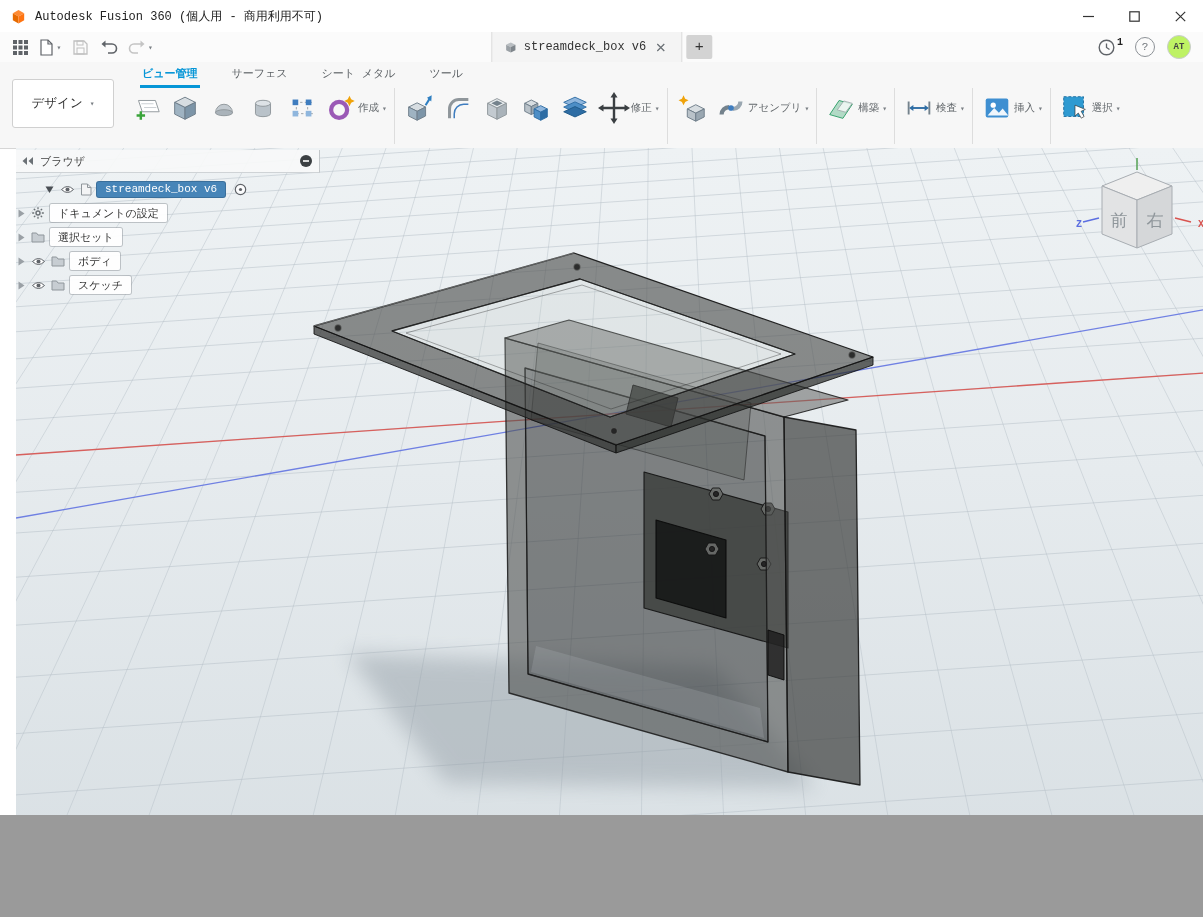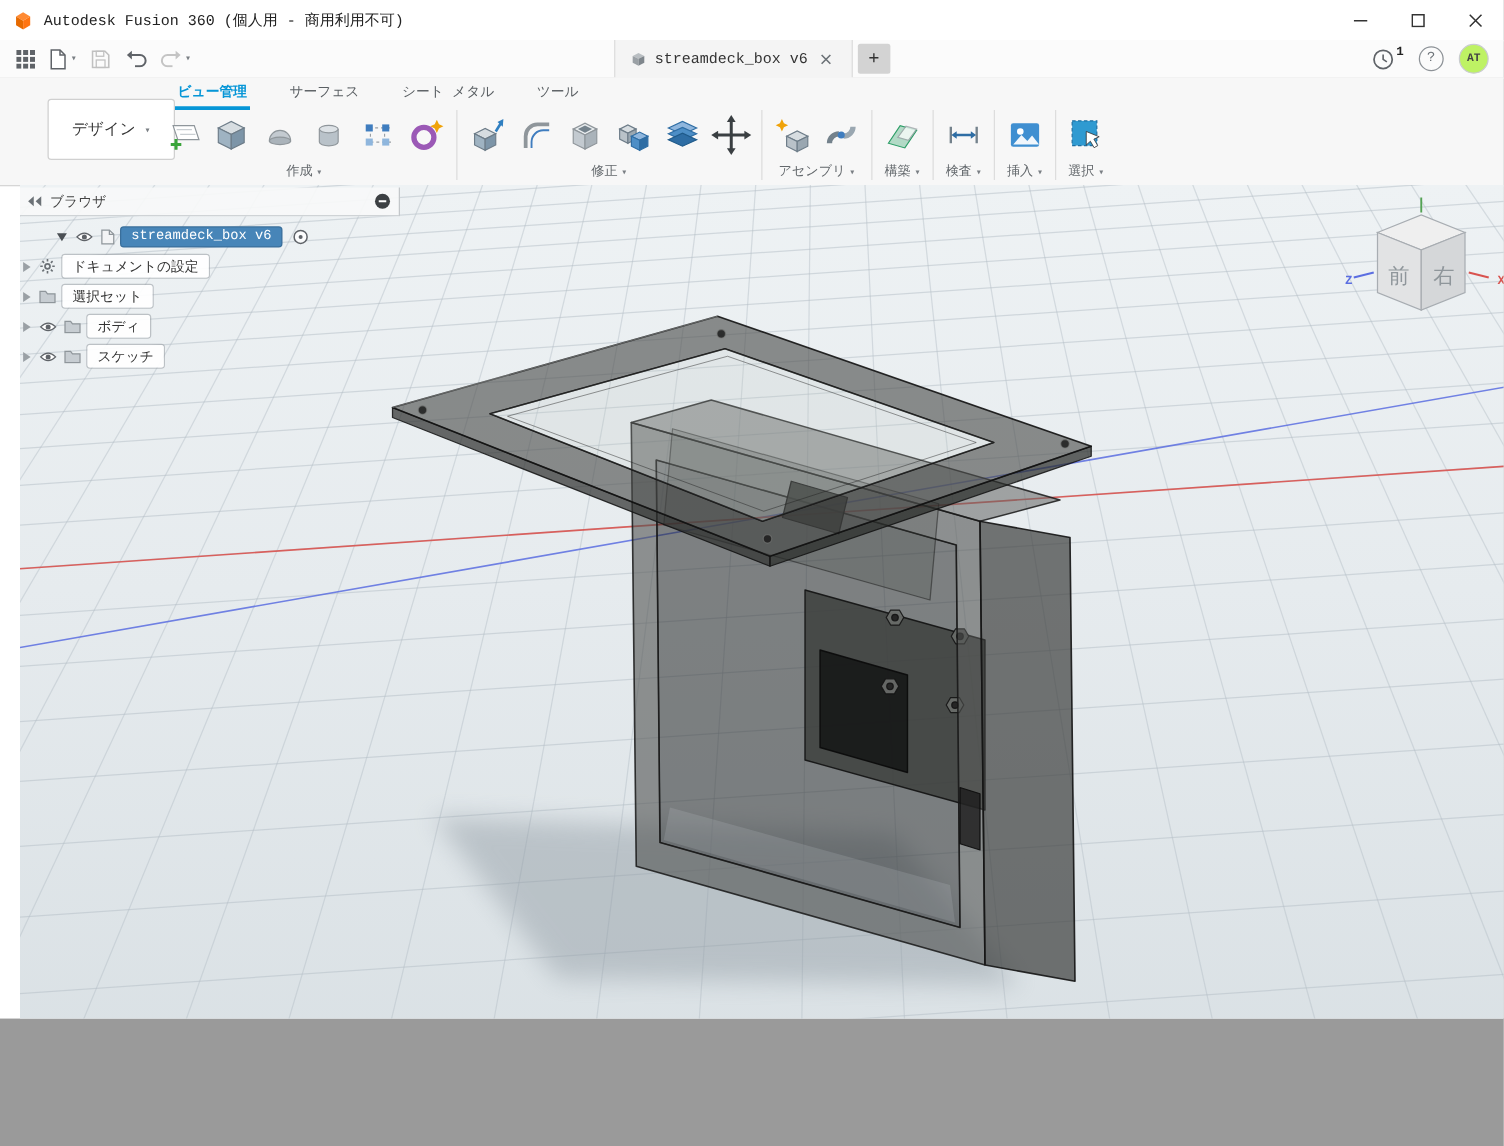--- a/index.html
+++ b/index.html
@@ -30,26 +30,26 @@
   .notif{font-size:10px;color:#222;font-weight:bold;margin-top:-2px;}
   .help-circle{width:18px;height:18px;border:1.5px solid #8d9297;border-radius:50%;
                display:flex;align-items:center;justify-content:center;font-size:11px;color:#6e7479;}
   .avatar{width:22px;height:22px;border-radius:50%;background:#bef264;border:1px solid #c9cccf;
           display:flex;align-items:center;justify-content:center;font-size:9px;font-weight:bold;color:#444;}
 
   
   .ribbon{position:absolute;top:62px;left:0;right:0;height:86px;background:#f7f7f7;border-bottom:1px solid #d6d6d6;}
   .workspace-btn{position:absolute;left:12px;top:17px;width:100px;height:47px;background:#fff;
                  border:1px solid #d0d0d0;border-radius:3px;display:flex;align-items:center;
-                 justify-content:center;font-size:12.5px;color:#333;gap:4px;margin-left:26px;}
+                 justify-content:center;font-size:12.5px;color:#333;gap:4px;}
   .ribbon-tabs{position:absolute;left:140px;top:0;height:23px;display:flex;gap:30px;font-size:11px;color:#5a5f63;}
   .rtab{display:flex;align-items:center;height:100%;border-bottom:3px solid transparent;padding:0 2px;}
   .rtab.active{color:#0696d7;font-weight:bold;border-bottom-color:#0696d7;}
   .ribbon-groups{position:absolute;left:122px;top:24px;display:flex;align-items:flex-start;}
-  .rgroup{display:flex;flex-direction:column;align-items:center;padding:0 7px;}
+  .rgroup{display:flex;flex-direction:row;align-items:center;padding:0 7px;}
   .ricons{display:flex;gap:5px;align-items:center;height:44px;}
   .ricon{width:34px;height:40px;display:flex;align-items:center;justify-content:center;}
   .rlabel{font-size:10.5px;color:#63686c;margin-top:0;}
   .rsep{width:1px;height:56px;background:#dddddd;margin-top:2px;}
   .drop::after{content:"▾";font-size:8px;color:#7a7f84;margin-left:3px;}
 
   
   .viewport{position:absolute;top:148px;left:16px;width:1203px;height:718px;overflow:hidden;
             background:linear-gradient(180deg,#eef2f4 0%,#e6ebee 45%,#d9e0e4 100%);}
   .scene{position:absolute;top:0;left:0;}

